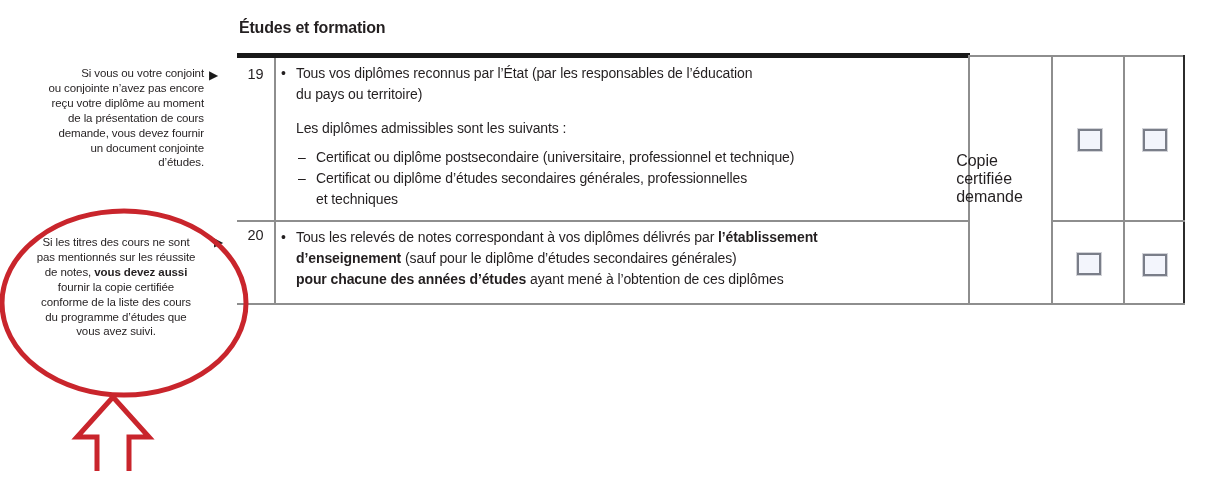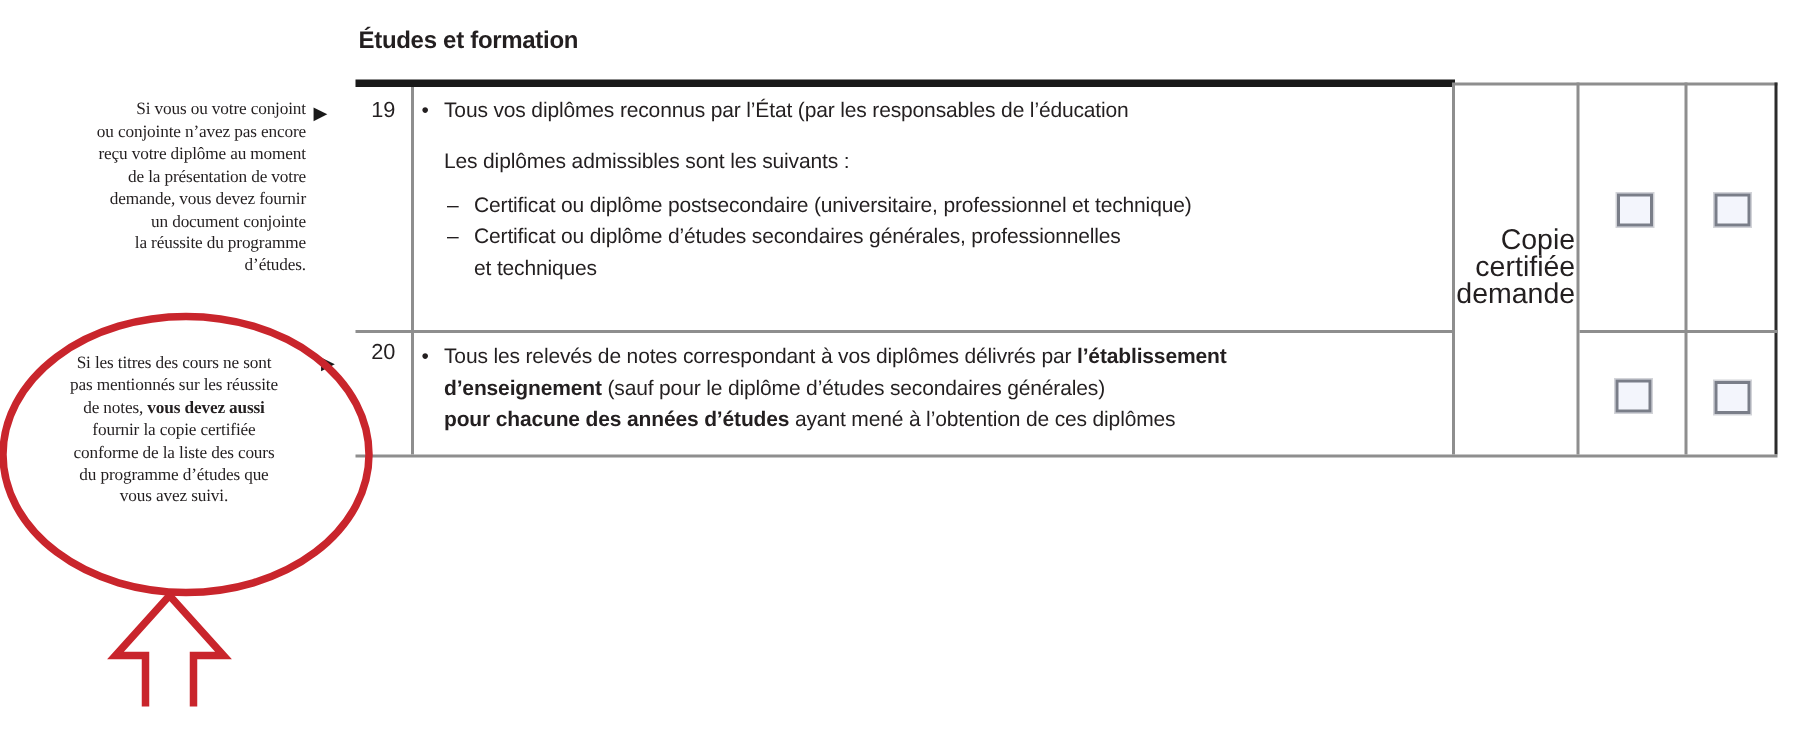--- a/index.html
+++ b/index.html
@@ -32,56 +32,55 @@
   .row19{left:44px;top:10px;width:665px;}
   .row20{left:44px;top:174px;width:690px;}
   .bullet-item{display:flex;}
   .bullet{width:15px;flex:0 0 15px;}
   .intro{margin:13px 0 0 15px;}
   .dashlist{margin:8px 0 0 17px;}
   .dash-item{position:relative;padding-left:18px;}
   .dash{position:absolute;left:0;top:0;}
   b,.bold{font-weight:bold;}
 
-  .copie{left:733px;top:2px;width:81px;height:248px;display:flex;align-items:center;
-         justify-content:center;text-align:right;font-size:19px;line-height:18px;}
+  .copie{left:712px;top:2px;width:81px;height:248px;display:flex;align-items:center;
+         justify-content:center;text-align:left;font-size:16px;line-height:18px;}
 
   .checkbox{width:20px;height:18px;background:#f3f5fc;border:2px solid #7a7e89;
             box-shadow:0 0 0 1px #d2d3d8;cursor:pointer;}
   .cb-19a{left:841px;top:76px;}
   .cb-19b{left:906px;top:76px;}
   .cb-20a{left:840px;top:200px;}
   .cb-20b{left:906px;top:201px;}
 
   
-  .note{font-size:11.5px;line-height:14.9px;text-align:right;letter-spacing:-0.1px;font-family:Liberation Serif, serif;}
+  .note{font-size:11.5px;line-height:14.9px;text-align:right;letter-spacing:-0.1px;}
   .note1{left:14px;top:66px;width:190px;}
   .note2{left:22px;top:235px;width:188px;text-align:center;}
   .marker{font-size:12px;line-height:12px;color:#191919;}
   .marker1{left:209px;top:69px;}
   .marker2{left:214px;top:236px;}
 
   
   .overlay{left:0;top:0;width:1213px;height:495px;pointer-events:none;}
 </style>
 </head>
 <body>
 
 <div class="page">
 
   <div class="abs title">Études et formation</div>
 
   <div class="abs note note1">
     <div>Si vous ou votre conjoint</div>
     <div>ou conjointe n’avez pas encore</div>
     <div>reçu votre diplôme au moment</div>
-    <div>de la présentation de votre</div>
+    <div>de la présentation de cours</div>
     <div>demande, vous devez fournir</div>
     <div>un document conjointe</div>
-    <div>la réussite du programme</div>
     <div>d’études.</div>
   </div>
   <div class="abs marker marker1">▶</div>
 
   <div class="abs note note2">
     <div>Si les titres des cours ne sont</div>
     <div>pas mentionnés sur les réussite</div>
     <div><span>de notes, </span><b>vous devez aussi</b></div>
     <div>fournir la copie certifiée</div>
     <div>conforme de la liste des cours</div>
@@ -103,20 +102,21 @@
     <div class="ln hline-bottom"></div>
 
     <div class="abs rownum num19">19</div>
     <div class="abs rownum num20">20</div>
 
     <div class="abs rowbody row19">
       <div class="bullet-item">
         <span class="bullet">•</span>
         <div>
           <div>Tous vos diplômes reconnus par l’État (par les responsables de l’éducation</div>
+          <div>du pays ou territoire)</div>
         </div>
       </div>
       <div class="intro">Les diplômes admissibles sont les suivants :</div>
       <div class="dashlist">
         <div class="dash-item">
           <span class="dash">–</span>
           <div>Certificat ou diplôme postsecondaire (universitaire, professionnel et technique)</div>
         </div>
         <div class="dash-item">
           <span class="dash">–</span>

